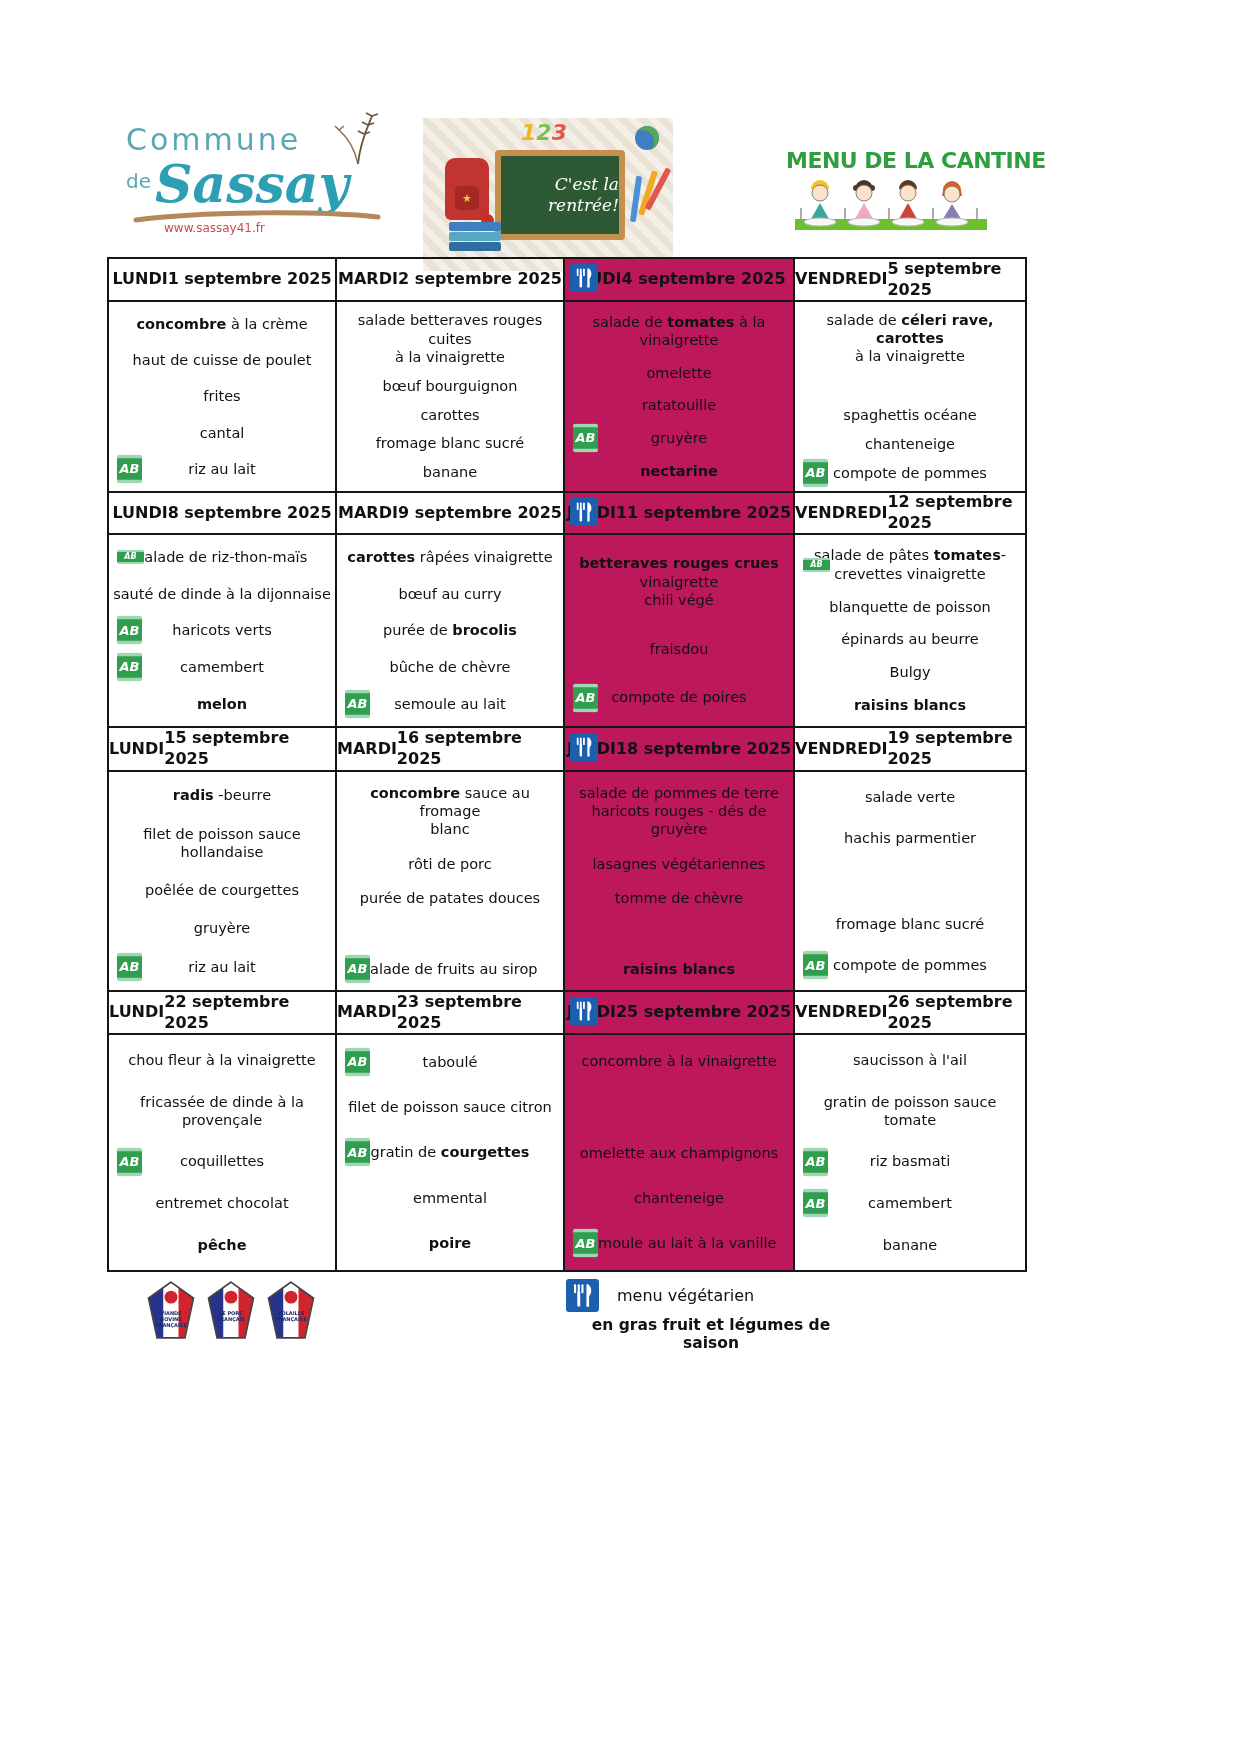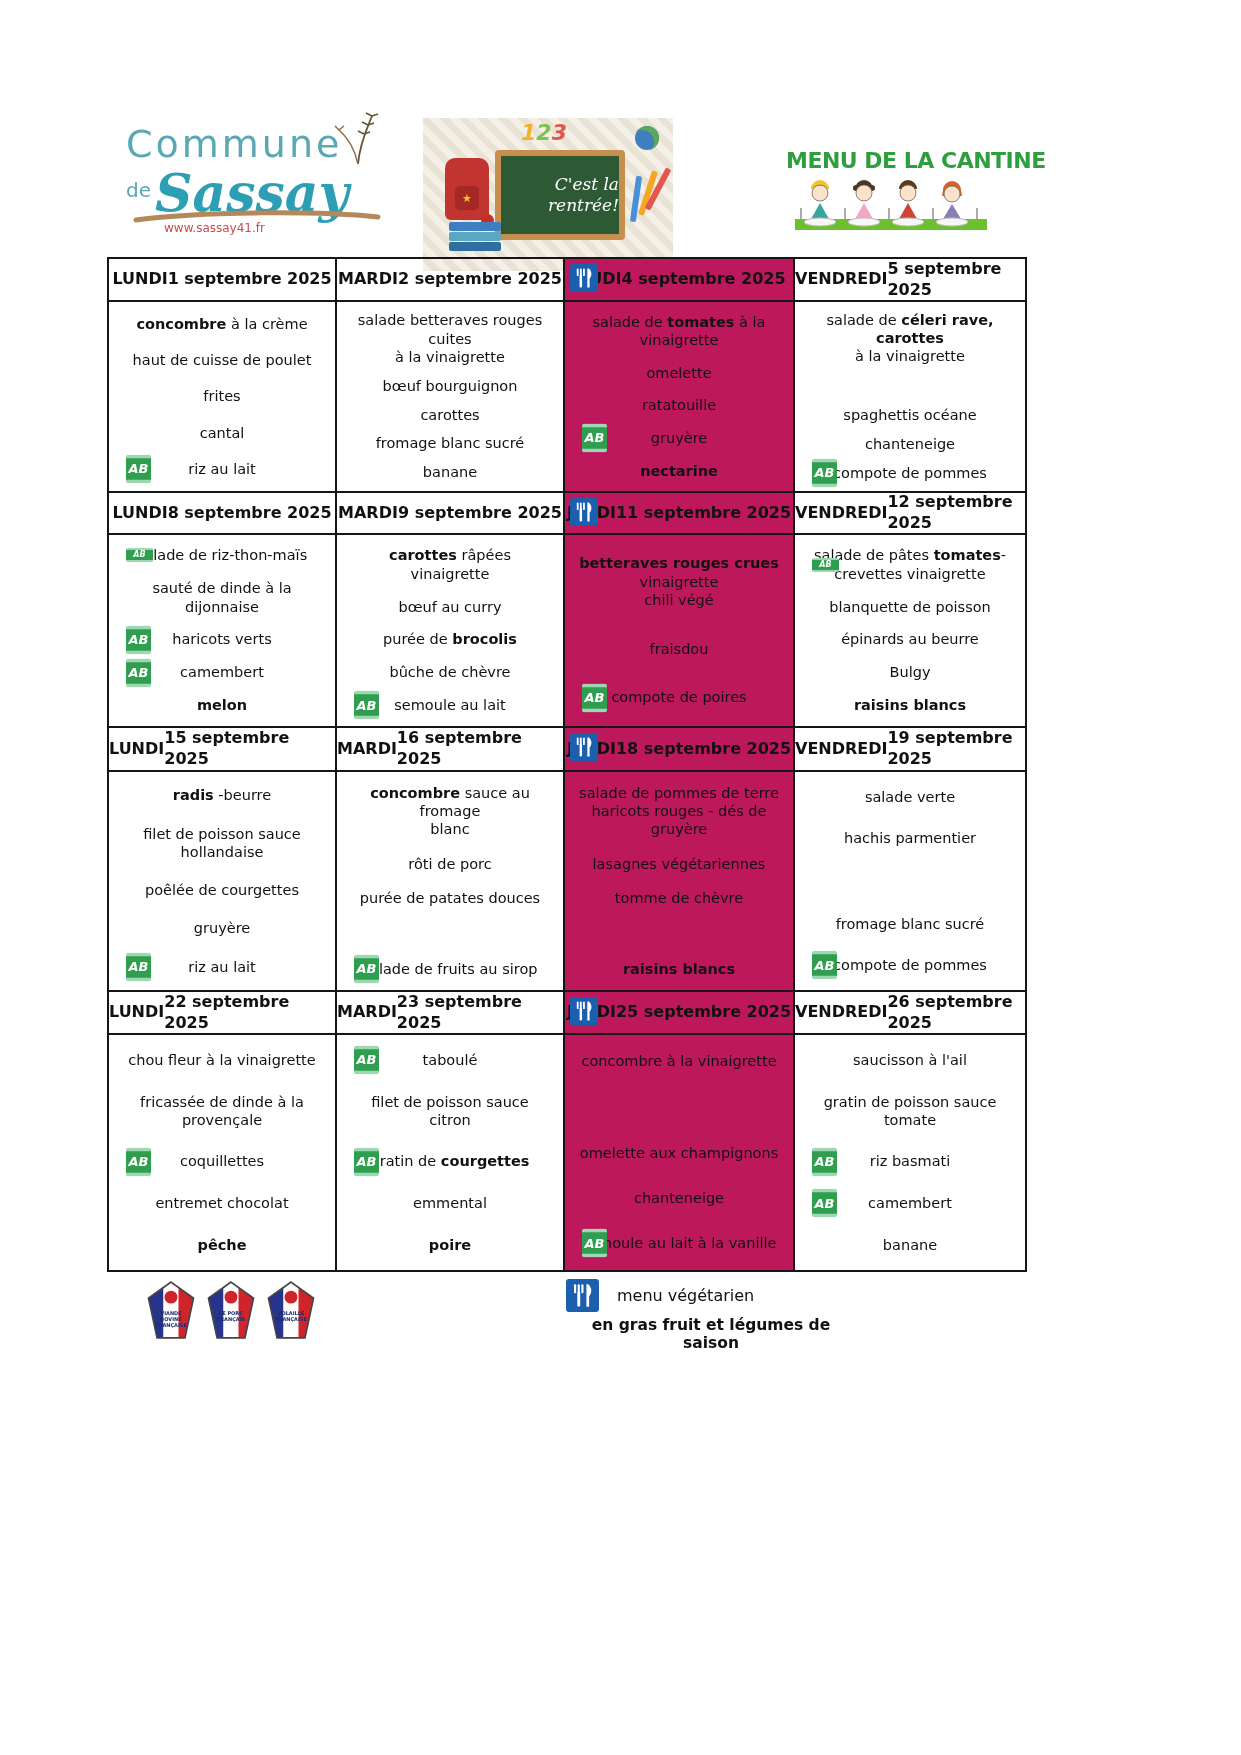--- a/index.html
+++ b/index.html
@@ -3,21 +3,21 @@
 <meta charset="utf-8">
 <style>
   html,body{margin:0;padding:0;}
   body{
     width:1241px;height:1755px;position:relative;background:#ffffff;
     font-family:"DejaVu Sans","Liberation Sans",sans-serif;color:#111;
     overflow:hidden;
   }
   
   .commune-logo{position:absolute;left:126px;top:122px;width:270px;height:118px;}
-  .commune-line1{font-size:38px;letter-spacing:3px;color:#5ba8b4;font-weight:400;}
+  .commune-line1{font-size:30px;letter-spacing:3px;color:#5ba8b4;font-weight:400;}
   .commune-line2{margin-top:-4px;white-space:nowrap;}
   .commune-de{font-size:20px;color:#5ba8b4;margin-right:4px;vertical-align:14px;}
   .commune-name{font-family:"DejaVu Serif","Liberation Serif",serif;font-style:italic;font-size:52px;color:#2d9fb4;font-weight:bold;}
   .commune-swoosh{position:absolute;left:6px;top:86px;}
   .commune-url{position:absolute;left:38px;top:99px;font-size:12px;color:#cc4b4b;}
   .wheat{position:absolute;right:8px;top:-12px;}
 
   .rentree{position:absolute;left:423px;top:118px;width:250px;height:153px;overflow:hidden;
     background:repeating-linear-gradient(45deg,#f4f0e8 0 7px,#e9e3d5 7px 14px);}
   .chalkboard{position:absolute;left:72px;top:32px;width:118px;height:78px;background:#2d5a35;
@@ -44,21 +44,21 @@
   .menu-table{
     position:absolute;left:107px;top:257px;width:916px;
     display:grid;grid-template-columns:228px 228px 230px 230px;
     grid-template-rows:43px 191px 42px 193px 44px 220px 43px 235px;
     border:2px solid #151515;box-sizing:content-box;
   }
   .hcell{position:relative;display:flex;flex-direction:row;justify-content:center;align-items:center;
     font-weight:bold;font-size:16px;line-height:1.3;
     border-right:2px solid #151515;border-bottom:2px solid #151515;}
   .mcell{position:relative;display:flex;flex-direction:column;justify-content:space-around;
-    padding:4px 12px;font-size:14.5px;line-height:1.25;
+    padding:4px 3px;font-size:14.5px;line-height:1.25;
     border-right:2px solid #151515;border-bottom:2px solid #151515;}
   .last-col{border-right:none;}
   .last-row{border-bottom:none;}
   .gray{background:#be185d;}
   .item{position:relative;text-align:center;white-space:pre-line;}
   .item b{font-weight:bold;}
   .spacer{flex:0 0 20px;}
   .ab{position:absolute;left:5px;top:50%;transform:translateY(-50%);
     width:25px;height:29px;background:#2f9e4f;border-radius:3px;color:#fff;font-weight:bold;font-style:italic;
     font-size:13px;display:flex;align-items:center;justify-content:center;

